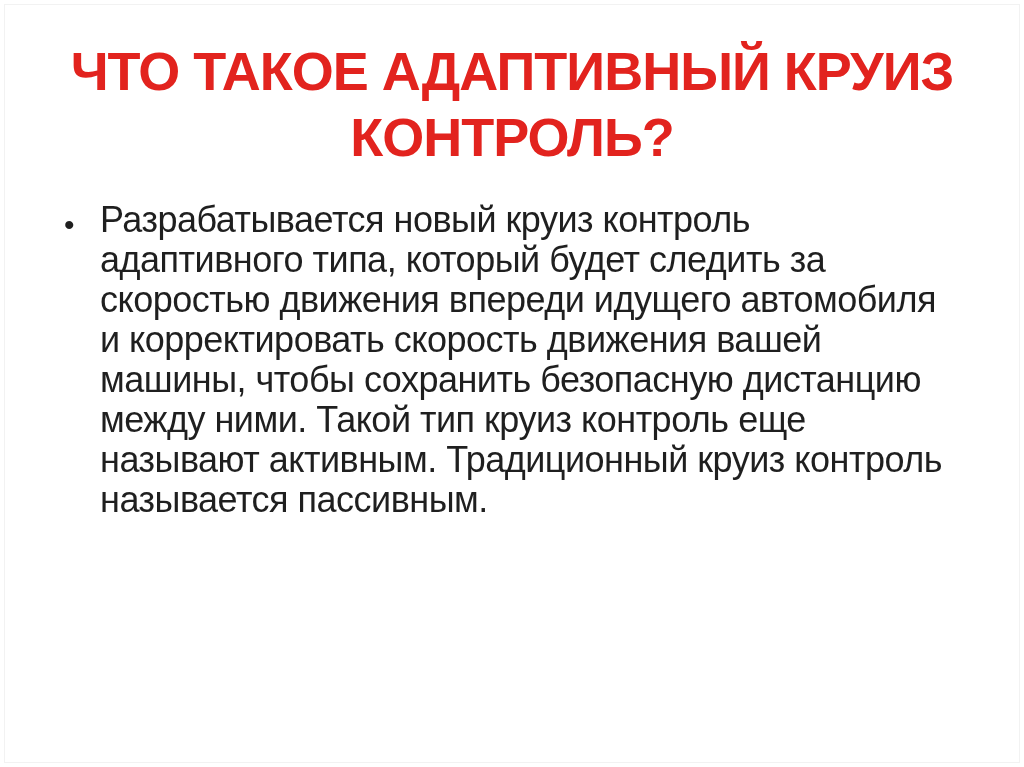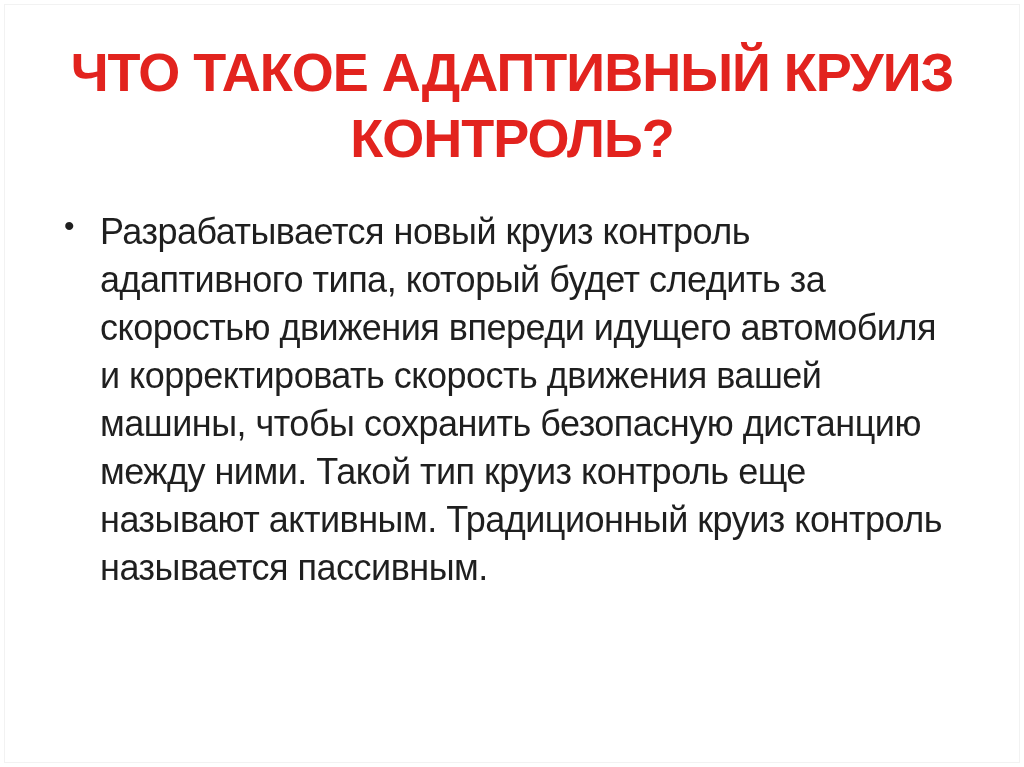--- a/index.html
+++ b/index.html
@@ -20,22 +20,22 @@
   .slide-frame {
     position: absolute;
     left: 4px;
     top: 4px;
     right: 4px;
     bottom: 4px;
     border: 1px solid #f2f2f2;
     pointer-events: none;
   }
   .slide-title {
-    margin: 14px auto;
-    padding-top: 25px;
+    margin: 0 auto;
+    padding-top: 38px;
     max-width: 920px;
     text-align: center;
     font-weight: bold;
     font-size: 54px;
     line-height: 66px;
     letter-spacing: -1px;
     color: var(--title-color, #e2231e);
   }
   .bullet-list {
     margin: 30px 0 0 0;
@@ -50,24 +50,23 @@
     flex: 0 0 auto;
     width: 36px;
     font-size: 30px;
     line-height: 49px;
     color: var(--text-color, #1f1f1f);
   }
   .bullet-text {
     flex: 0 1 auto;
     max-width: 858px;
     font-size: 36px;
-    line-height: 48px;
+    line-height: 40px;
     letter-spacing: -0.5px;
     color: var(--text-color, #1f1f1f);
-    margin-top: 7px;
   }
 </style>
 </head>
 <body>
 
 <div class="stage">
   <div class="slide-frame"></div>
 
   <h1 class="slide-title">ЧТО ТАКОЕ АДАПТИВНЫЙ КРУИЗ КОНТРОЛЬ?</h1>
 

